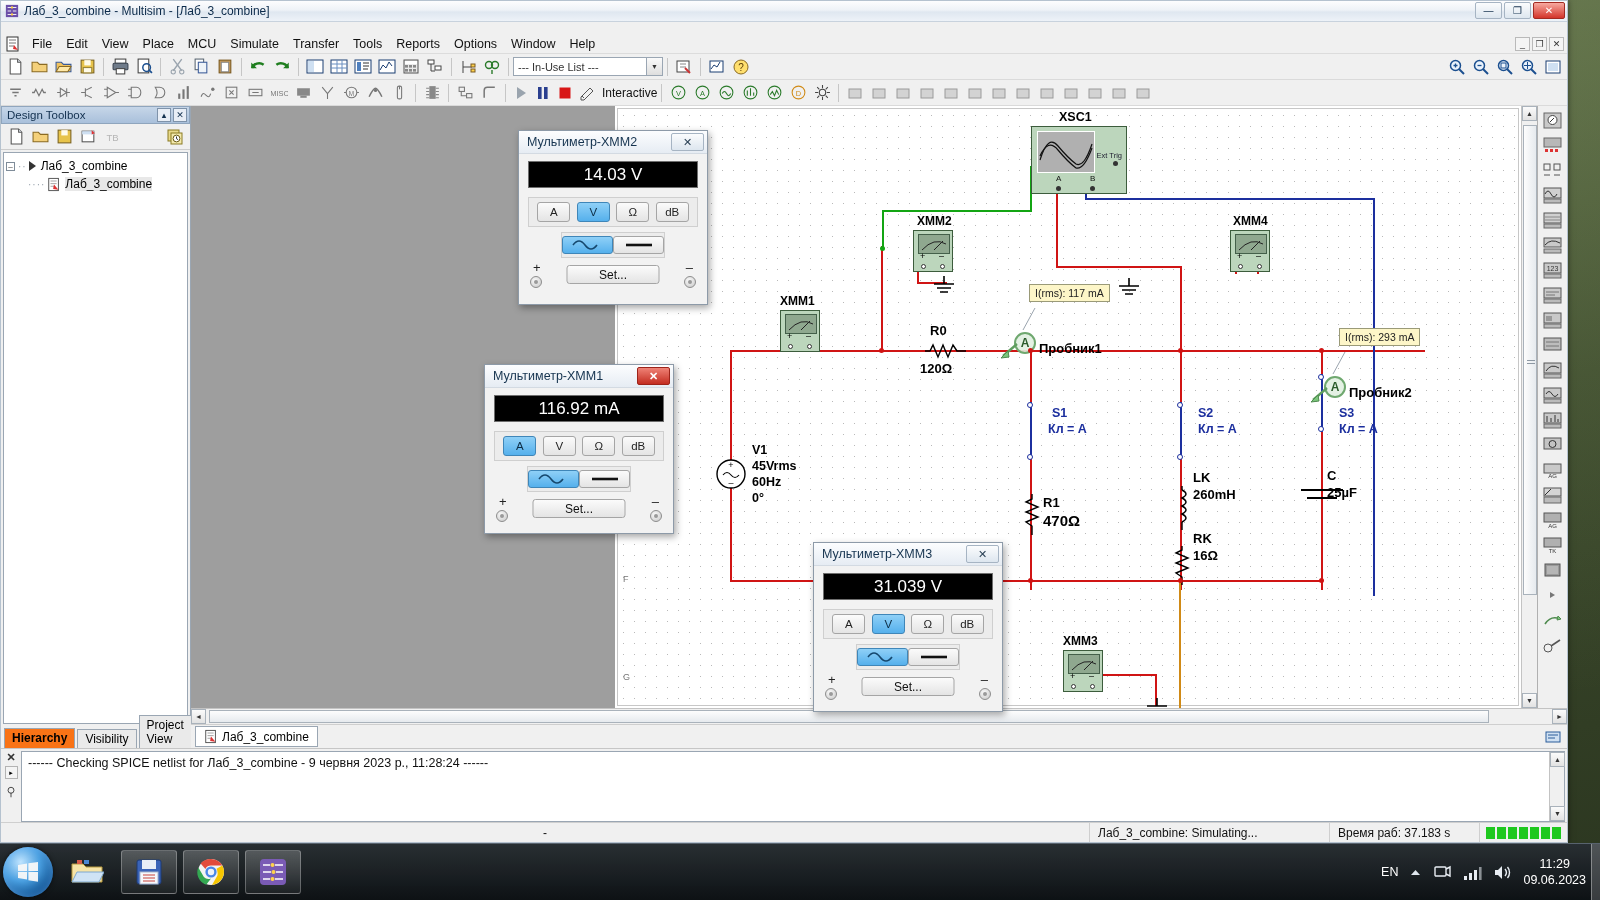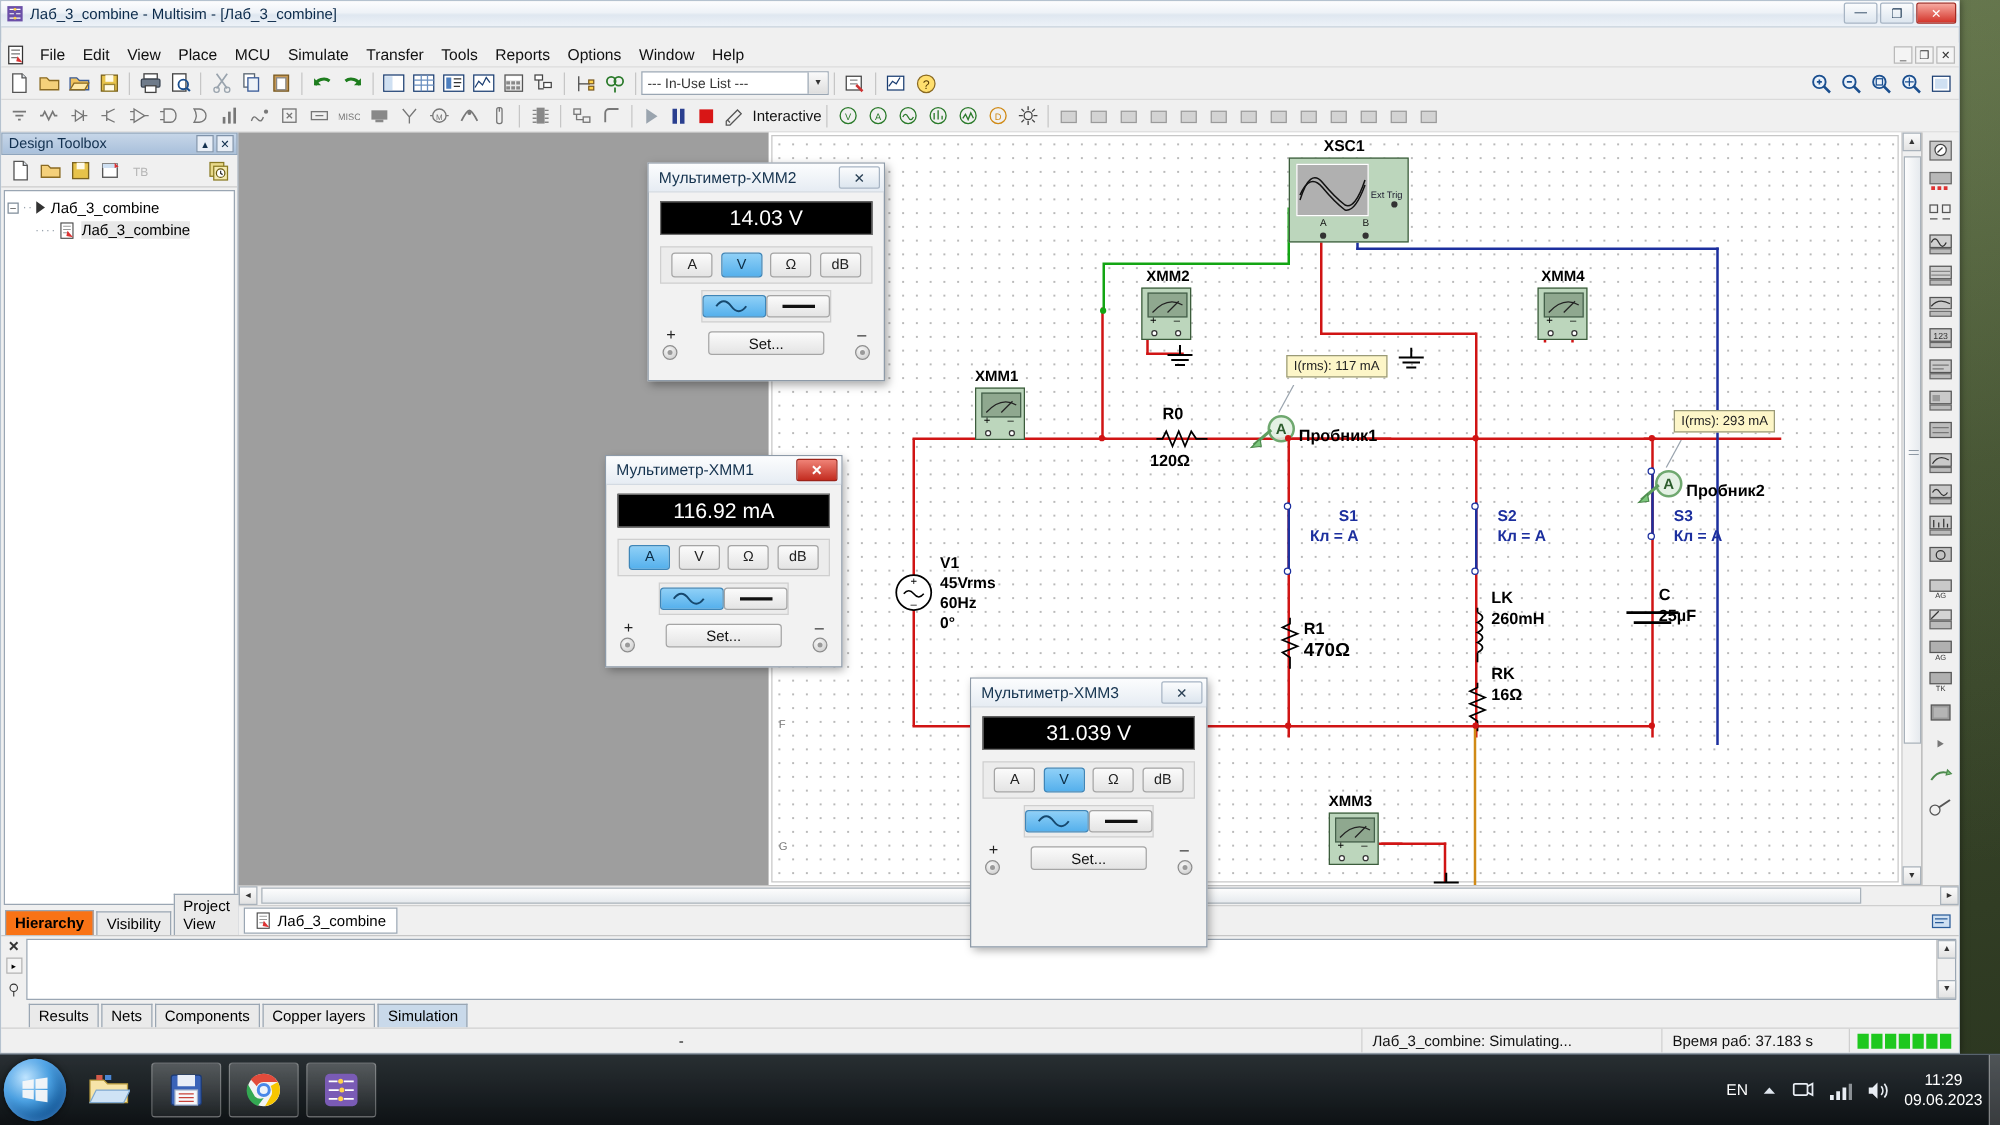--- a/index.html
+++ b/index.html
@@ -915,21 +915,21 @@
           <div class="lbl" style="left:578px;top:442px;font-size:13px">16Ω</div>
 
           <svg style="position:absolute;left:686px;top:376px" width="42" height="24">
             <path d="M0 8h42M6 16h30" stroke="#000" stroke-width="2.2"></path>
             </svg>
           <div class="lbl" style="left:712px;top:362px;font-size:13px">C</div>
           <div class="lbl" style="left:712px;top:379px;font-size:13px">25µF</div>
 
           <div class="onode" style="left:412px;top:296px"></div>
           <div class="onode" style="left:412px;top:348px"></div>
-          <div class="lblb" style="left:456px;top:300px;font-size:12.5px">S1</div>
+          <div class="lblb" style="left:437px;top:300px;font-size:12.5px">S1</div>
           <div class="lblb" style="left:433px;top:316px;font-size:12.5px">Кл = A</div>
 
           <div class="onode" style="left:562px;top:296px"></div>
           <div class="onode" style="left:562px;top:348px"></div>
           <div class="lblb" style="left:583px;top:300px;font-size:12.5px">S2</div>
           <div class="lblb" style="left:583px;top:316px;font-size:12.5px">Кл = A</div>
 
           <div class="onode" style="left:703px;top:268px"></div>
           <div class="onode" style="left:703px;top:320px"></div>
           <div class="lblb" style="left:724px;top:300px;font-size:12.5px">S3</div>
@@ -1157,31 +1157,25 @@
     <div class="spiceleft">
       <div class="x">✕</div>
       <div class="ar">▸</div>
       <svg width="14" height="14" style="margin-top:4px" viewBox="0 0 16 16">
         <circle cx="8" cy="6" r="3.4" fill="none" stroke="#333"></circle>
           <path d="M8 9v5" stroke="#333"></path>
         </svg>
     </div>
     <div class="spicemain">
       <div class="spicetext">
+        <span>------ Checking SPICE netlist for Лаб_3_combine - 9 червня 2023 р., 11:28:24 ------</span>
         <div class="spicescroll">
           <div class="sbbtn">▲</div>
           <div class="sbbtn">▼</div>
         </div>
-      </div>
-      <div class="spicetabs">
-        <div class="sptab">Results</div>
-        <div class="sptab">Nets</div>
-        <div class="sptab">Components</div>
-        <div class="sptab">Copper layers</div>
-        <div class="sptab active">Simulation</div>
       </div>
     </div>
   </div>
 
   <div class="statusbar">
     <div class="stcell" style="flex:1;justify-content:center">-</div>
     <div class="stcell" style="width:240px">Лаб_3_combine: Simulating...</div>
     <div class="stcell" style="width:150px">Время раб: 37.183 s</div>
     <div class="progress">
       <div class="pblock"></div>
@@ -1254,21 +1248,21 @@
   </div>
   <div class="foot">
     <span class="sign" style="left:14px;top:2px">+</span>
     <span class="sign" style="right:14px;top:2px">–</span>
     <div class="term" style="left:11px;top:18px"></div>
     <div class="term" style="right:11px;top:18px"></div>
     <div class="setbtn">Set...</div>
   </div>
 </div>
 
-<div class="mm" style="left:776px;top:542px;width:190px;height:216px">
+<div class="mm" style="left:813px;top:542px;width:190px;height:170px">
   <div class="mmtitle">
     <span>Мультиметр-XMM3</span>
     <div class="mmx">✕</div>
   </div>
   <div class="disp">31.039 V</div>
   <div class="modes">
     <div class="mbtn">A</div>
     <div class="mbtn on">V</div>
     <div class="mbtn">Ω</div>
     <div class="mbtn">dB</div>

